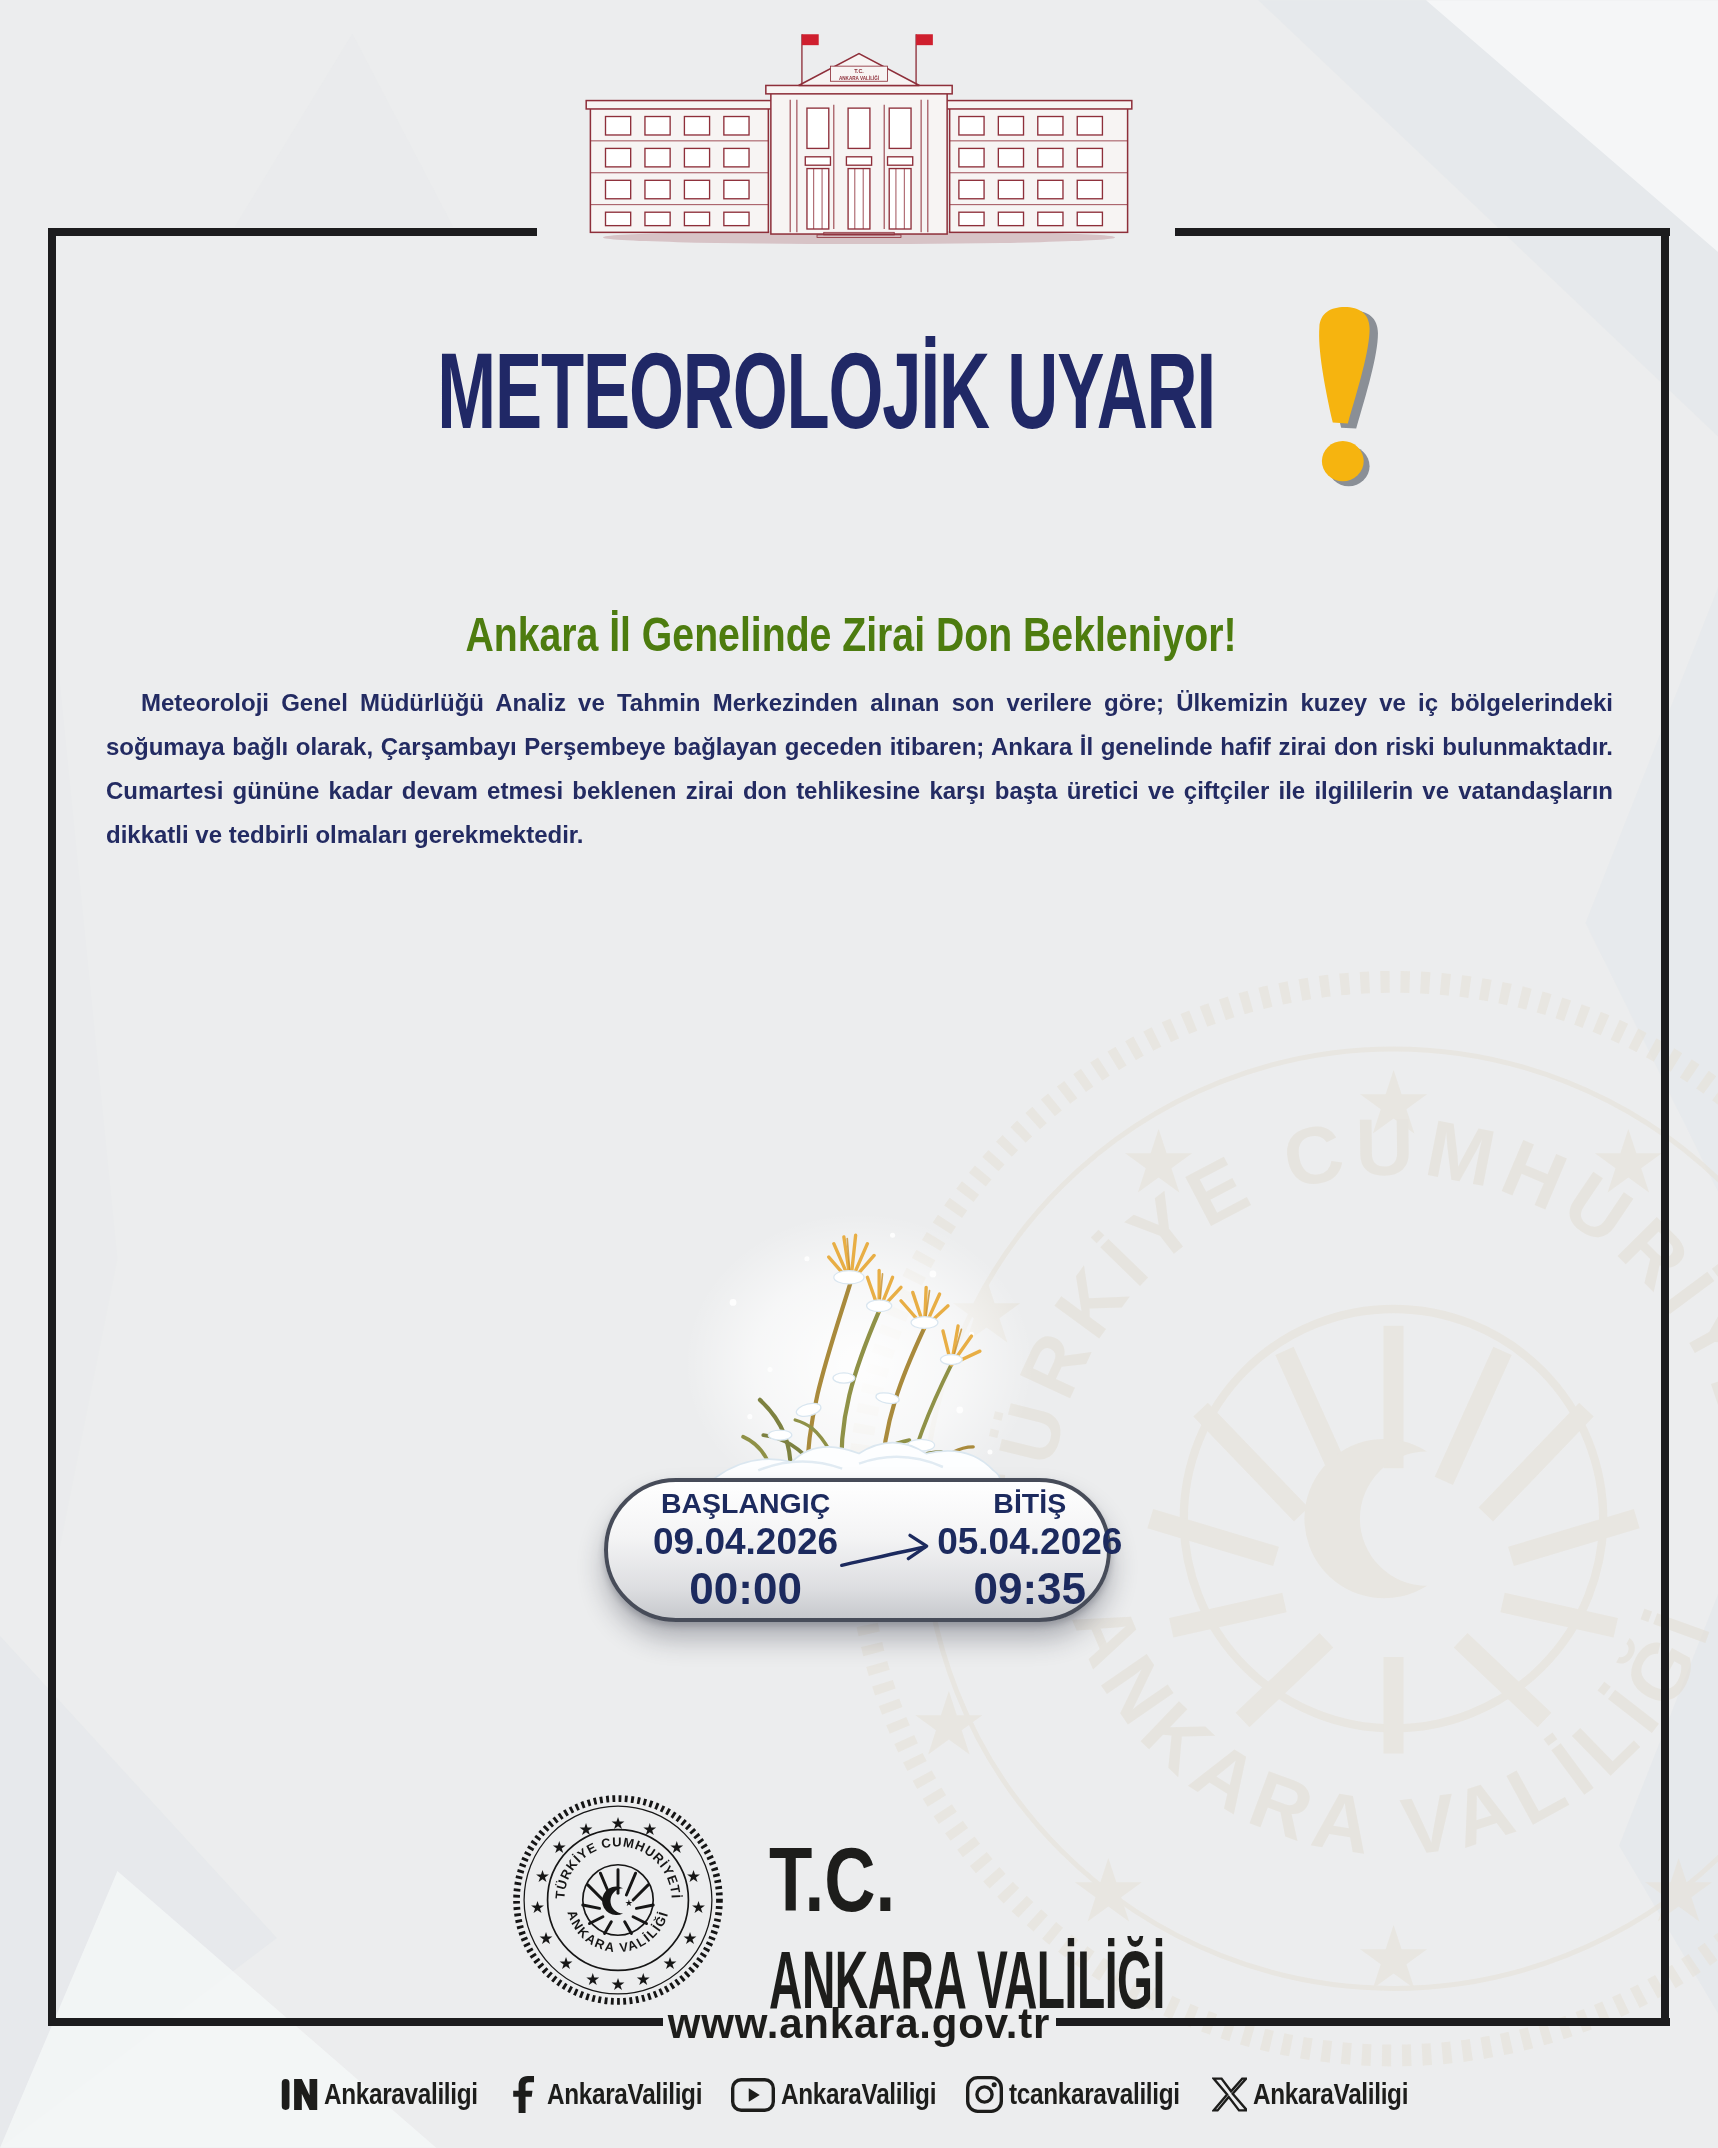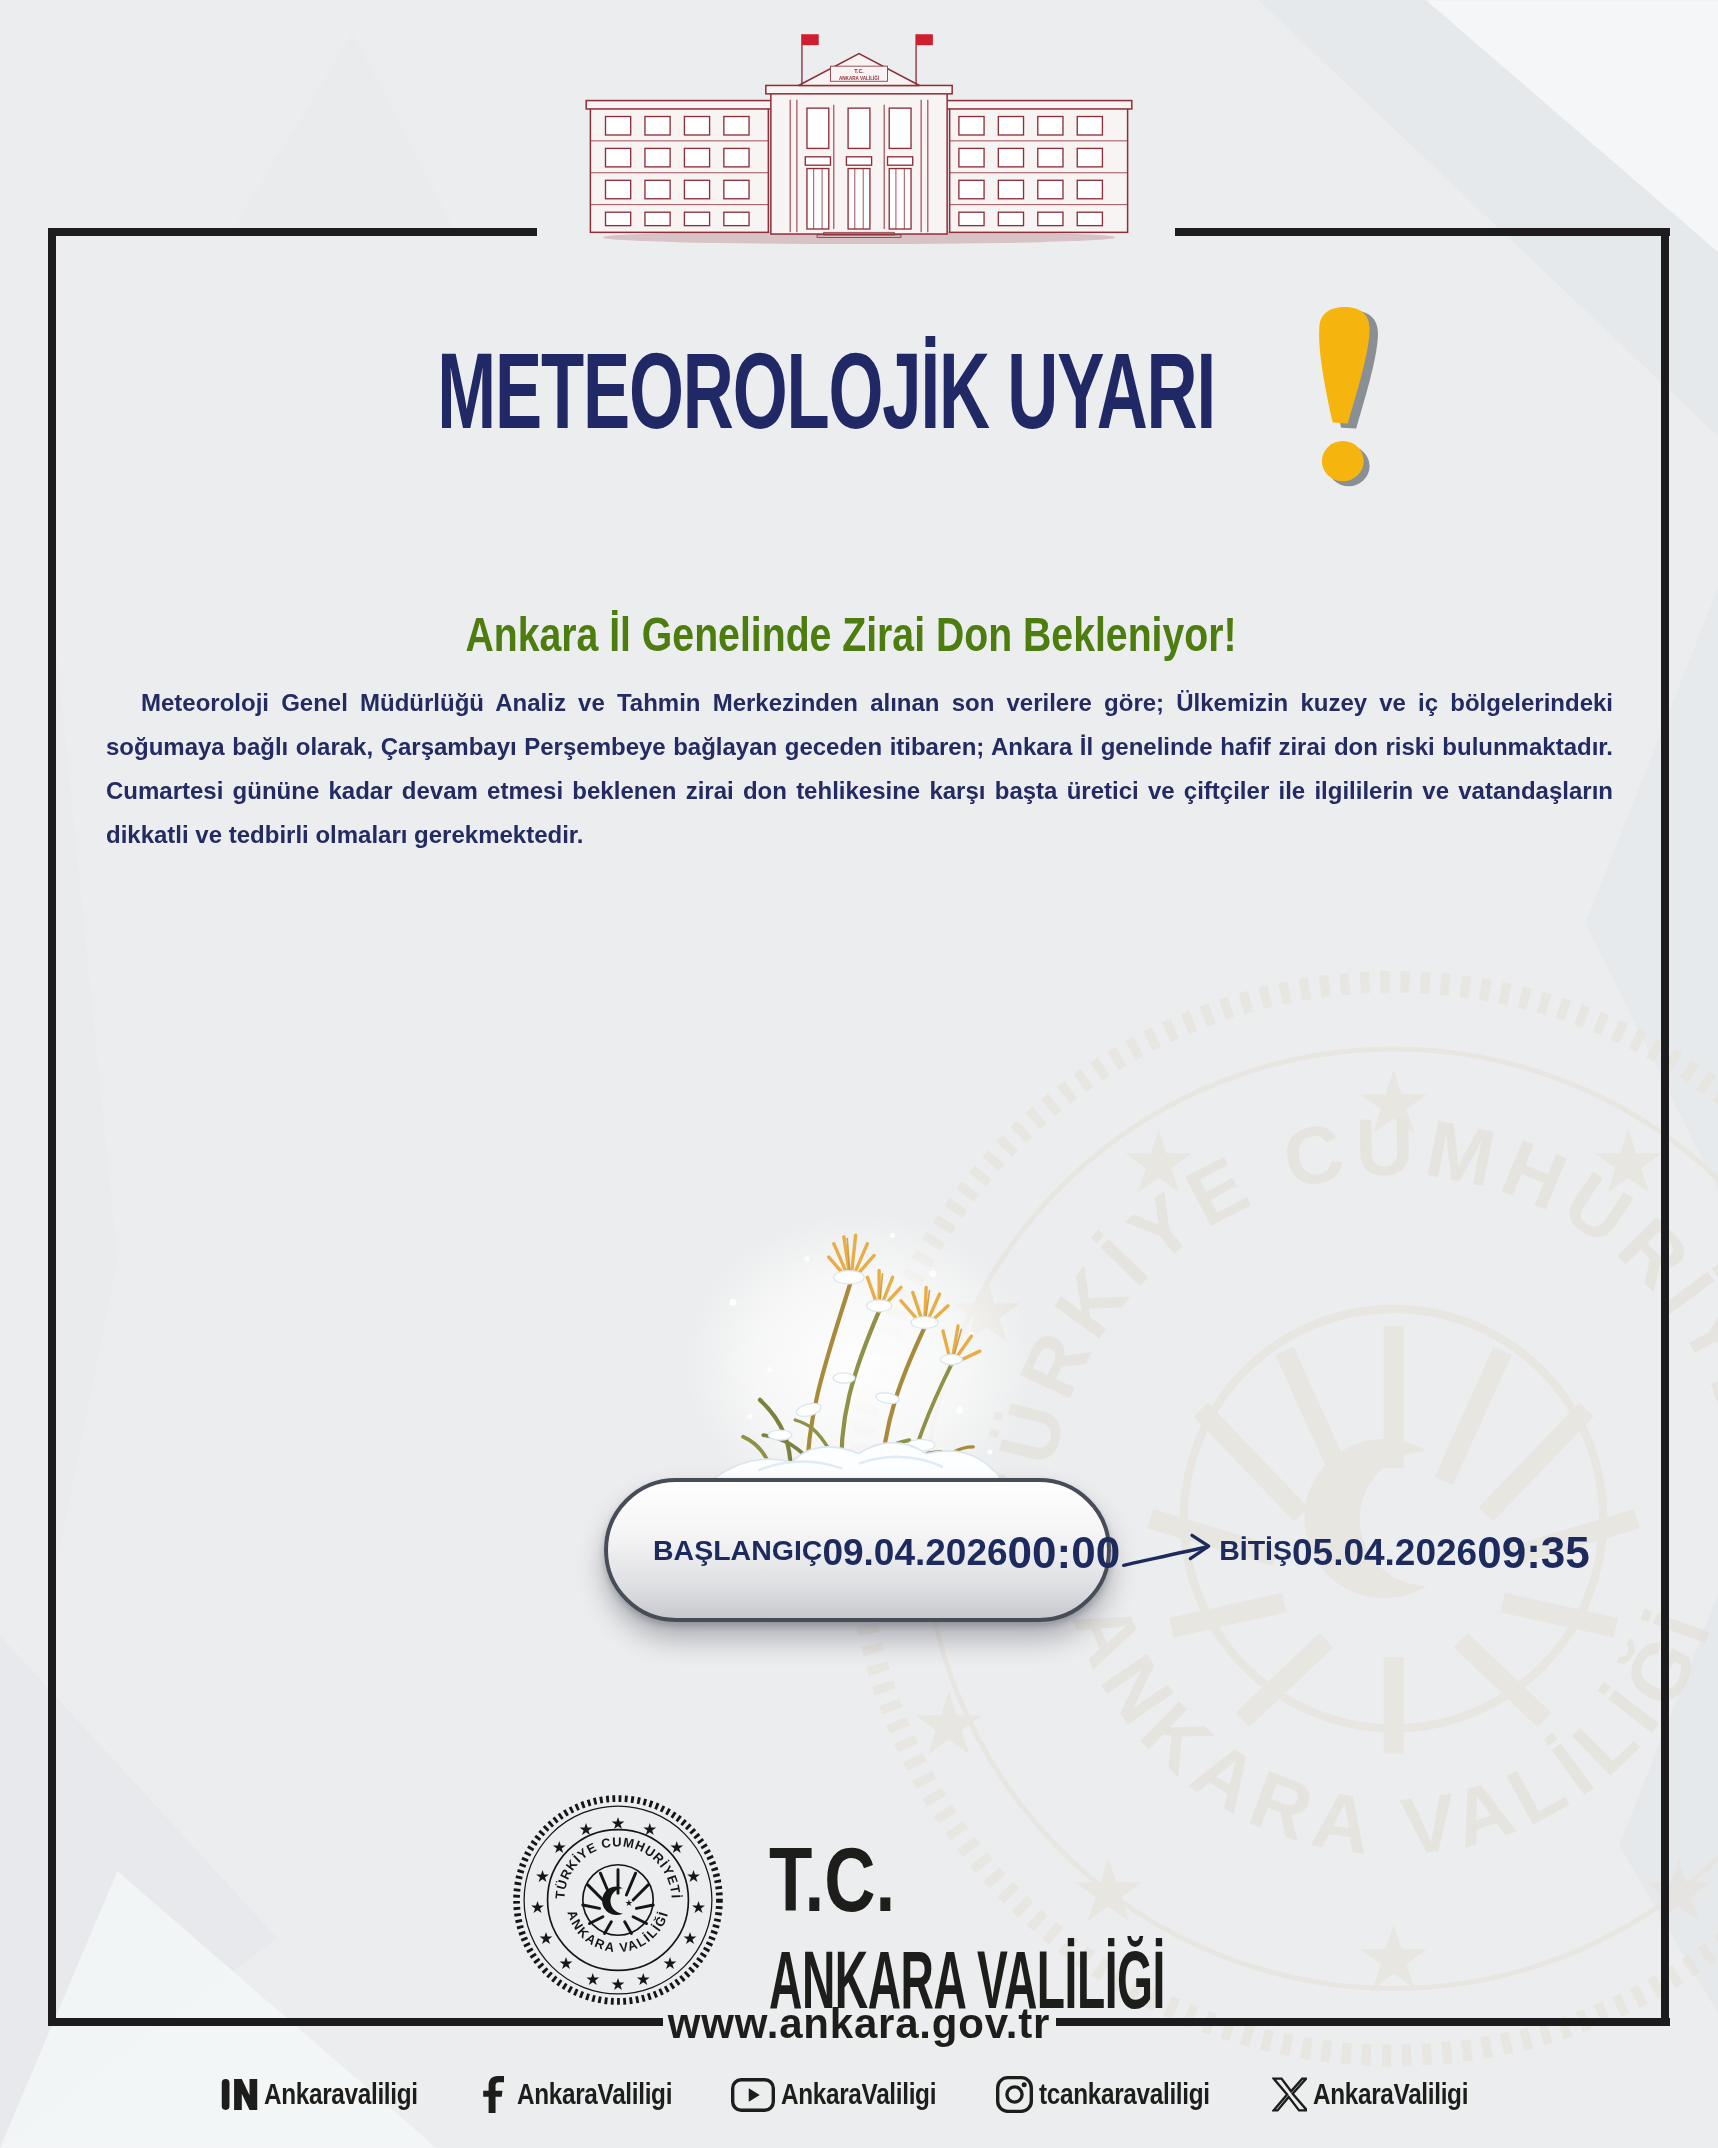--- a/index.html
+++ b/index.html
@@ -38,35 +38,35 @@
   #closing .t{display:inline-block;font-size:42px;font-weight:bold;transform:scaleX(.9);transform-origin:center;}
 
   #wheat{position:absolute;left:681px;top:1200px;width:356px;height:309px;}
 
   #pill{position:absolute;left:604px;top:1478px;width:507px;height:144px;
     border-radius:77px;border:4.2px solid #474c59;
     background:linear-gradient(180deg,#ffffff 0%,#f4f4f5 40%,#dddee1 78%,#c7c9cd 100%);
     box-shadow:0 17px 27px rgba(40,45,60,.32),0 4.2px 6.7px rgba(40,45,60,.22);
     display:flex;align-items:center;justify-content:space-between;
     padding:0 45px;box-sizing:border-box;z-index:5;color:#1c2a5e;}
-  .pill-col{display:flex;flex-direction:row;align-items:center;line-height:1;}
+  .pill-col{display:flex;flex-direction:column;align-items:center;line-height:1;}
   .pill-label{font-size:28.5px;font-weight:bold;letter-spacing:0;}
   .pill-date{font-size:37px;font-weight:bold;margin-top:5px;}
   .pill-time{font-size:44px;font-weight:bold;margin-top:6.7px;}
   #pill-arrow{width:99px;height:45px;flex:0 0 auto;margin-top:8.4px;}
 
   #seal{position:absolute;left:509px;top:1791px;width:218px;height:218px;}
   #org{position:absolute;left:769px;top:1834px;color:#1d1d1b;line-height:1;}
   #org .tc{display:inline-block;font-size:91px;font-weight:bold;transform:scaleX(.78);transform-origin:left;}
   #org .name{display:inline-block;font-size:81px;font-weight:bold;letter-spacing:-0.8px;white-space:nowrap;transform:scaleX(.57);transform-origin:left;margin-top:15px;}
 
   #site{position:absolute;left:0;right:0;top:2000px;text-align:center;z-index:3;}
   #site .t{display:inline-block;font-size:42px;font-weight:bold;letter-spacing:0.8px;color:#1d1d1b;padding:0 15px;}
 
-  #social{position:absolute;left:0;right:0;top:2076px;display:flex;justify-content:center;align-items:center;gap:30px;z-index:3;}
+  #social{position:absolute;left:0;right:0;top:2076px;display:flex;justify-content:center;align-items:center;z-index:3;}
   .soc-item{display:flex;align-items:center;gap:5.9px;color:#1d1d1b;}
   .soc-item svg{display:block;}
   .soc-label{display:inline-block;font-size:29px;font-weight:bold;letter-spacing:-0.4px;transform:scaleX(.84);transform-origin:left;white-space:nowrap;}
 </style>
 </head>
 <body>
 
 <div id="page">
 
   <svg id="texture" width="1718" height="2148" viewBox="0 0 2048 2560">

